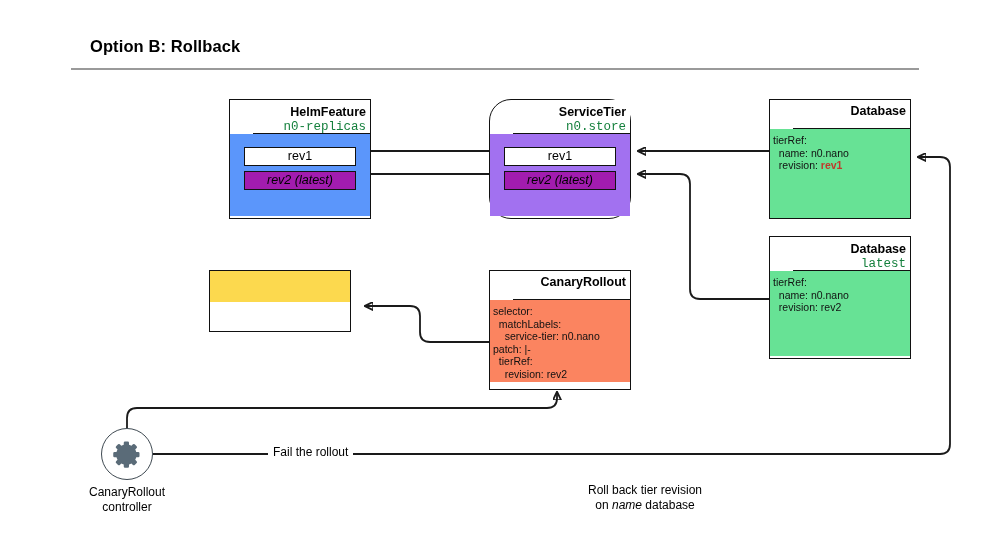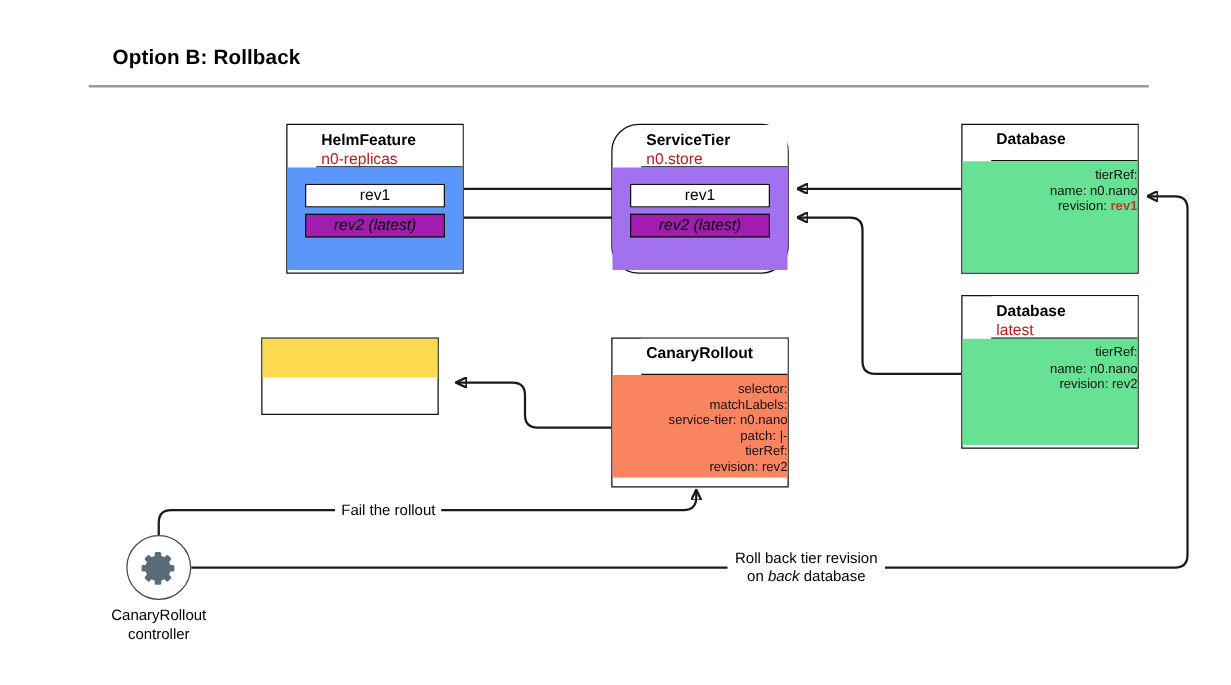--- a/index.html
+++ b/index.html
@@ -53,35 +53,36 @@
   .node {
     position: absolute;
     box-sizing: border-box;
     border: 1.8px solid #111111;
     background: #ffffff;
   }
   .node .hdr {
     box-sizing: border-box;
     background: #ffffff;
     border-bottom: 1.8px solid #111111;
-    text-align: left;
+    text-align: right;
     padding: 5px 4px 24px 4px;
     line-height: 1.2;
     margin-left: 23px;
   }
   .node .hdr .t1 {
     display: block;
     font-weight: bold;
     font-size: 12.5px;
     color: #000000;
   }
   .node .hdr .t2 {
     display: block;
     font-size: 12.5px;
-    color: #b91c1c;
+    color: #15803d;
+    font-family: Liberation Mono, monospace;
   }
   .node .body {
     box-sizing: border-box;
     width: 100%;
   }
 
   
   .chip {
     box-sizing: border-box;
     border: 1.8px solid #111111;
@@ -94,21 +95,20 @@
   .chip.white { background: #ffffff; }
   .chip.cream { background: #a21caf; font-style: italic; }
 
   
   .yaml {
     font-size: 10.5px;
     color: #111111;
     line-height: 12.6px;
     padding: 5px 0 0 3px;
     white-space: pre;
-    text-align: right;
   }
   .yaml .hl { color: #c0392b; font-weight: bold; }
 
   
   #controller-node {
     position: absolute;
     left: 101px;
     top: 428px;
     width: 52px;
     height: 52px;
@@ -137,20 +137,21 @@
 
   
   .edge-label {
     position: absolute;
     font-size: 12px;
     color: #000000;
     line-height: 14.5px;
     text-align: center;
     background: #ffffff;
     white-space: nowrap;
+    margin-top: 44px;
   }
   .edge-label i { font-style: italic; }
 </style>
 </head>
 <body>
 
 <div id="stage">
 
   <div id="page-title">Option B: Rollback</div>
   <div id="title-rule"></div>
@@ -246,16 +247,16 @@
     <span>CanaryRollout</span><br>
     <span>controller</span>
   </div>
 
   <div class="edge-label" style="left:268px; top:401px; padding:0 5px;">
     <span>Fail the rollout</span>
   </div>
 
   <div class="edge-label" style="left:582px; top:439px; padding:0 6px;">
     <span>Roll back tier revision</span><br>
-    <span>on </span><i>back</i><span> database</span>
+    <span>on </span><i>name</i><span> database</span>
   </div>
 
 </div>
 
 </body></html>

